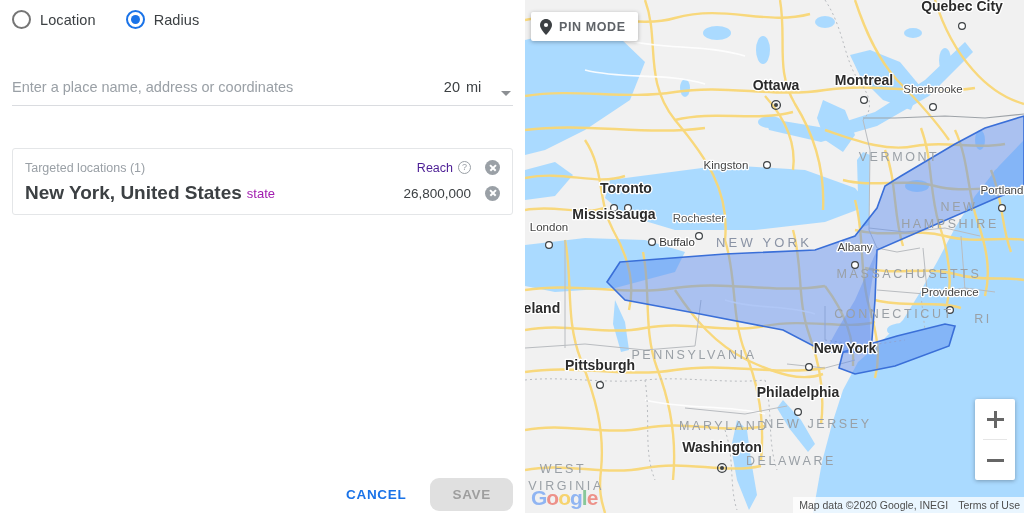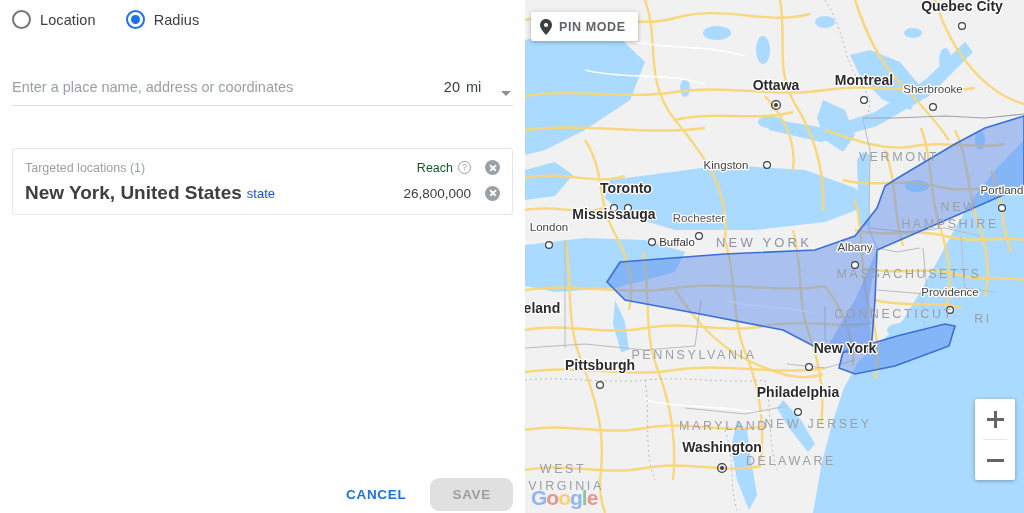--- a/index.html
+++ b/index.html
@@ -61,42 +61,42 @@
 
   
   .loc-card {
     position: absolute; left: 12px; top: 148px; width: 501px;
     box-sizing: border-box;
     border: 1px solid #e4e6e8; border-radius: 3px;
     background: #fff; padding: 9px 12px 11px 12px;
   }
   .loc-head { display: flex; align-items: center; height: 19px; }
   .loc-head-title { font-size: 12.5px; color: #9aa0a6; flex: 1; }
-  .reach-label { font-size: 12.5px; color: #14532d; }
+  .reach-label { font-size: 12.5px; color: #4c1d95; }
   .help-icon {
     width: 13px; height: 13px; border-radius: 50%;
     border: 1px solid #9aa0a6; box-sizing: border-box;
     color: #9aa0a6; font-size: 9px; line-height: 11px; text-align: center;
     margin-left: 5px; display: inline-block; cursor: pointer;
   }
   .x-icon {
     width: 15px; height: 15px; border-radius: 50%;
     background: #9aa0a6; position: relative; margin-left: 14px;
     flex: none; cursor: pointer;
   }
   .x-icon::before, .x-icon::after {
     content: ""; position: absolute; left: 50%; top: 50%;
     width: 8px; height: 1.6px; background: #fff;
     margin-left: -4px; margin-top: -.8px;
   }
   .x-icon::before { transform: rotate(45deg); }
   .x-icon::after  { transform: rotate(-45deg); }
   .loc-row { display: flex; align-items: center; height: 20px; margin-top: 6px; }
   .loc-name { font-size: 19px; color: #3c4043; font-weight: bold; }
-  .loc-type { font-size: 13px; color: #1d4ed8; margin-left: 5px; flex: 1; }
+  .loc-type { font-size: 13px; color: #a21caf; margin-left: 5px; flex: 1; }
   .loc-reach { font-size: 13.5px; color: #3c4043; }
 
   
   .footer { position: absolute; right: 12px; bottom: 2px; display: flex; align-items: center; }
   .btn {
     font-family: "Liberation Sans", sans-serif;
     font-size: 13.5px; font-weight: bold; letter-spacing: .7px;
     border: 0; border-radius: 3px; cursor: pointer;
   }
   .btn-cancel { background: transparent; color: #1a73e8; padding: 9px 10px; }
@@ -407,14 +407,18 @@
       <div class="zoom-div"></div>
       <div class="zoom-btn">
         <span class="bar h"></span>
       </div>
     </div>
 
     <div class="g-watermark">
       <span>G</span><span>o</span><span>o</span><span>g</span><span>l</span><span>e</span>
     </div>
 
+    <div class="map-attrib">
+      <span>Map data ©2020 Google, INEGI</span>
+      <span class="tou">Terms of Use</span>
+    </div>
   </div>
 </div>
 
 </body></html>

